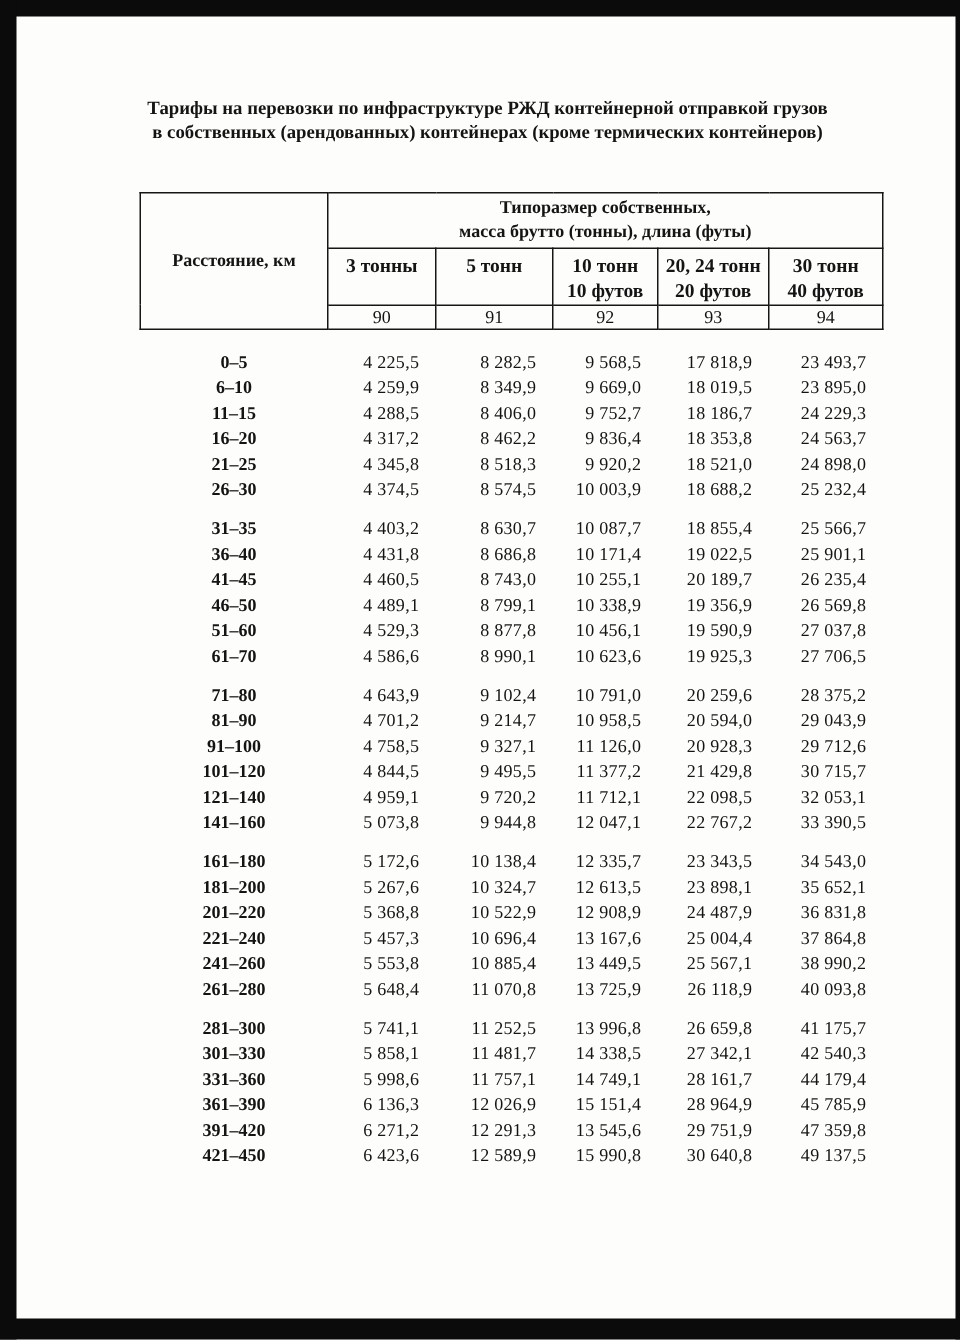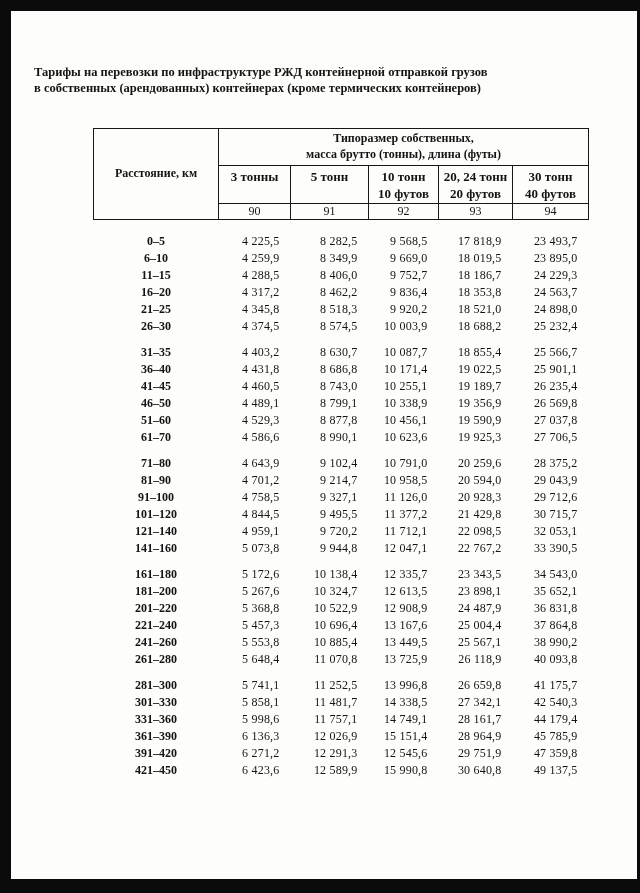--- a/index.html
+++ b/index.html
@@ -14,21 +14,21 @@
   .edge-left   { top:0; left:0; width:11px; height:100%; }
   .edge-bottom { bottom:0; left:0; width:100%; height:14px; }
   .edge-right  { top:0; right:0; width:3px; height:100%; }
 
   .page-number {
     position:absolute; top:31px; left:11px; right:3px;
     text-align:center; font-weight:bold; font-size:14px;
   }
   .doc-title {
     position:absolute; top:64px; left:34px; right:24px;
-    text-align:left; font-weight:bold; font-size:12.5px; line-height:1.28;
+    text-align:center; font-weight:bold; font-size:12.5px; line-height:1.28;
   }
 
   table.tariff {
     position:absolute; top:128px; left:93px; width:495px;
     border-collapse:collapse; table-layout:fixed;
   }
   thead th { border:1px solid #161616; font-weight:bold; }
   th.dist { font-size:12px; vertical-align:middle; padding:0 4px; }
   th.group-h { height:37px; font-size:12px; line-height:1.3; vertical-align:middle; padding:2px 0; }
   th.group-h span { display:block; }
@@ -173,21 +173,21 @@
           <td class="val">8 686,8</td>
           <td class="val">10 171,4</td>
           <td class="val">19 022,5</td>
           <td class="val">25 901,1</td>
         </tr>
         <tr>
           <td class="range">41–45</td>
           <td class="val">4 460,5</td>
           <td class="val">8 743,0</td>
           <td class="val">10 255,1</td>
-          <td class="val">19 189,7</td>
+          <td class="val">20 189,7</td>
           <td class="val">26 235,4</td>
         </tr>
         <tr>
           <td class="range">46–50</td>
           <td class="val">4 489,1</td>
           <td class="val">8 799,1</td>
           <td class="val">10 338,9</td>
           <td class="val">19 356,9</td>
           <td class="val">26 569,8</td>
         </tr>
@@ -341,21 +341,21 @@
           <td class="val">6 136,3</td>
           <td class="val">12 026,9</td>
           <td class="val">15 151,4</td>
           <td class="val">28 964,9</td>
           <td class="val">45 785,9</td>
         </tr>
         <tr>
           <td class="range">391–420</td>
           <td class="val">6 271,2</td>
           <td class="val">12 291,3</td>
-          <td class="val">12 545,6</td>
+          <td class="val">13 545,6</td>
           <td class="val">29 751,9</td>
           <td class="val">47 359,8</td>
         </tr>
         <tr>
           <td class="range">421–450</td>
           <td class="val">6 423,6</td>
           <td class="val">12 589,9</td>
           <td class="val">15 990,8</td>
           <td class="val">30 640,8</td>
           <td class="val">49 137,5</td>

